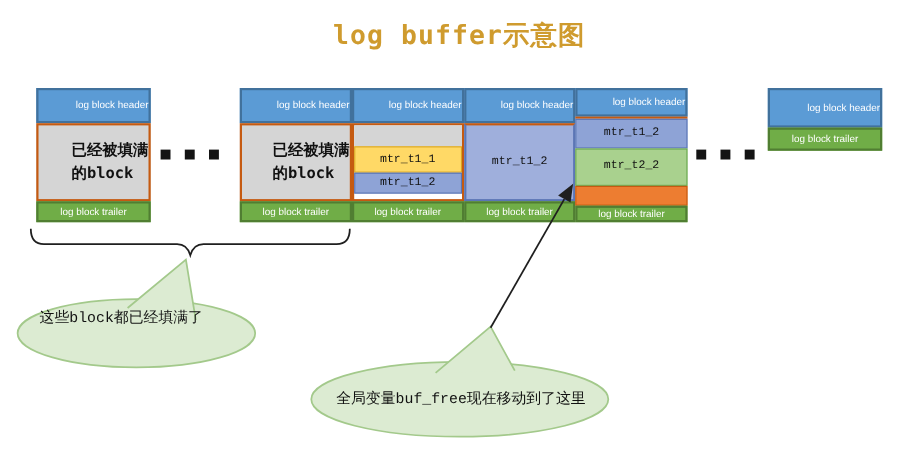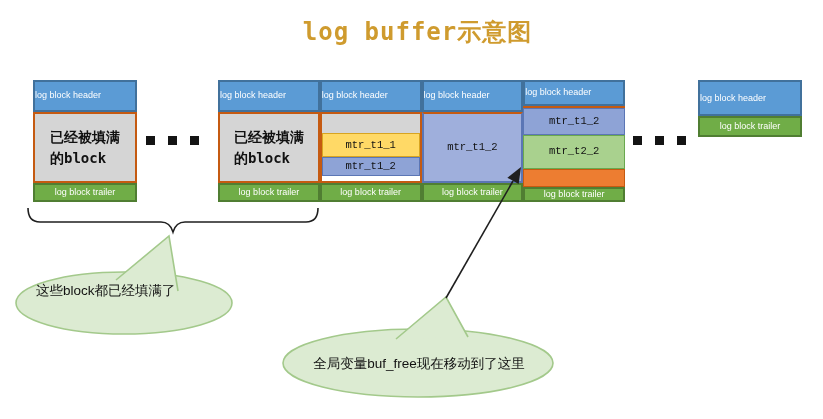--- a/index.html
+++ b/index.html
@@ -12,35 +12,35 @@
     text-align:center;font-size:24px;font-weight:bold;letter-spacing:1px;
     color:var(--title-color,#CF9B2E);
     font-family:"DejaVu Sans Mono",monospace;
   }
   .block{position:absolute;top:80px;height:122px;display:flex;flex-direction:column;}
   .group{position:absolute;top:80px;left:218px;width:407px;height:122px;display:flex;}
   .group .gblock{flex:1 1 0;display:flex;flex-direction:column;}
   .hdr{
     height:36px;box-sizing:border-box;background:var(--header-fill);
     border:2px solid var(--header-border);
-    display:flex;align-items:center;justify-content:flex-start;
+    display:flex;align-items:center;justify-content:flex-end;
   }
   .trl{
     height:21px;box-sizing:border-box;background:var(--trailer-fill);
     border:2px solid var(--trailer-border);
     display:flex;align-items:center;justify-content:center;
   }
   .cell-label{
     color:#fff;font-size:9px;font-family:"Liberation Sans",sans-serif;
     white-space:nowrap;line-height:1;
   }
   .body{height:81px;box-sizing:border-box;}
   .body-gray{
     background:var(--filled-fill);border:2px solid var(--filled-border);
-    display:flex;align-items:center;justify-content:center;
+    display:flex;align-items:center;justify-content:flex-end;
   }
   .filled-label{
     font-size:14px;font-weight:600;color:#111;line-height:1.5;text-align:left;
     font-family:"DejaVu Sans Mono",sans-serif;
   }
   .body-segs{border:2px solid var(--filled-border);display:flex;flex-direction:column;}
   .seg{box-sizing:border-box;display:flex;align-items:center;justify-content:center;}
   .seg-label{font-size:10.5px;color:#111;font-family:Liberation Mono, monospace;line-height:1;}
   .seg-gray{height:19px;background:var(--filled-fill);}
   .seg-t11{height:24px;background:var(--mtr-t1-1-fill);border:1px solid var(--mtr-t1-1-border);}
@@ -57,21 +57,21 @@
   .seg5-free{height:18px;background:var(--free-fill);border:1px solid var(--free-border);}
   .body-orange{
     background:var(--free-fill);border:2px solid var(--free-border);
     display:flex;align-items:center;justify-content:center;
   }
   .dots{position:absolute;top:136px;display:flex;gap:13px;}
   .dot{width:9px;height:9px;background:#141414;}
   .overlay{position:absolute;left:0;top:0;pointer-events:none;}
   .callout-text{
     position:absolute;color:#111;font-size:13.5px;line-height:20px;
-    font-family:Liberation Sans, sans-serif;
+    font-family:Liberation Mono, monospace;
   }
   .callout1{left:36px;top:281px;width:200px;text-align:left;}
   .callout2{left:288px;top:354px;width:262px;text-align:center;white-space:nowrap;}
 </style>
 </head>
 <body>
 
 <div class="canvas">
 
   <h1 class="title">log buffer示意图</h1>

